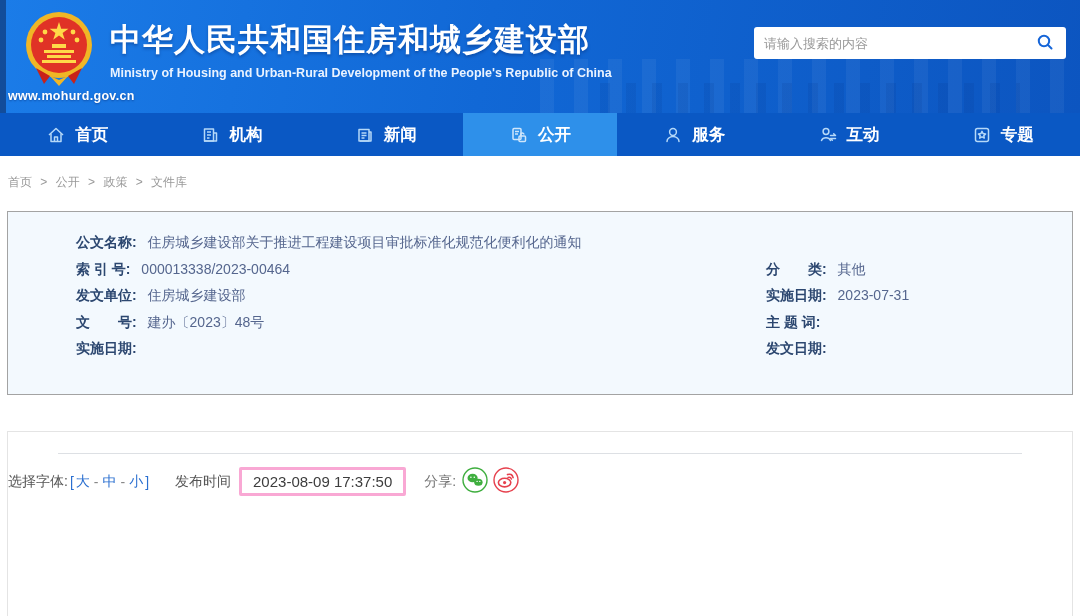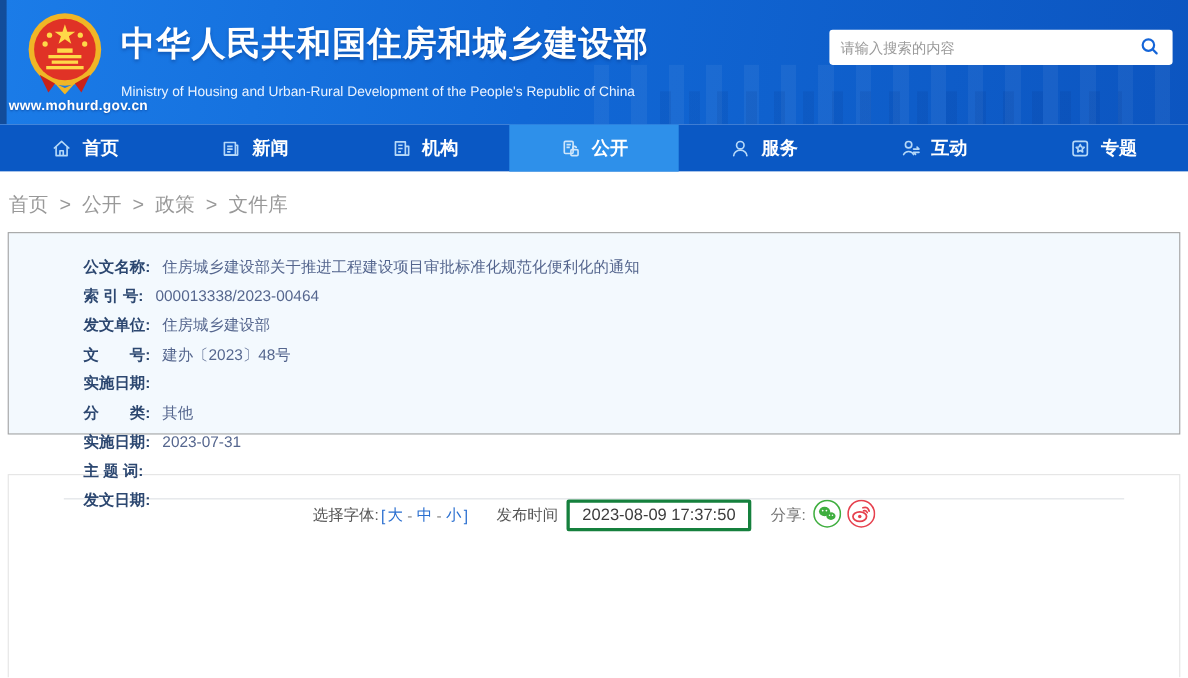--- a/index.html
+++ b/index.html
@@ -13,57 +13,57 @@
   .wm1 { position:absolute; right:0; bottom:0; width:540px; height:54px;
          background:repeating-linear-gradient(90deg, rgba(255,255,255,.10) 0 14px, rgba(255,255,255,0) 14px 34px);
          opacity:.5; }
   .wm2 { position:absolute; right:60px; bottom:0; width:420px; height:30px;
          background:repeating-linear-gradient(90deg, rgba(0,40,120,.18) 0 10px, rgba(0,40,120,0) 10px 26px);
          opacity:.6; }
   .emblem { position:absolute; left:22px; top:10px; width:74px; height:76px; }
   .site-url { position:absolute; left:8px; top:89px; color:#fff; font-weight:bold; font-size:12.5px; letter-spacing:.3px; text-shadow:0 1px 2px rgba(0,20,80,.4); }
   .header-titles { position:absolute; left:110px; top:19px; }
   .title-cn { color:#fff; font-size:31px; font-weight:bold; letter-spacing:1px; text-shadow:0 2px 3px rgba(0,30,90,.35); }
-  .title-en { color:#eaf3ff; font-size:12.5px; margin-top:15px; }
+  .title-en { color:#eaf3ff; font-size:12.5px; margin-top:5px;font-weight:bold; }
   .search-box { position:absolute; right:14px; top:27px; width:312px; height:32px; background:#fff; border-radius:3px; display:flex; align-items:center; padding:0 10px; }
   .search-input { border:none; outline:none; flex:1; font-size:13px; color:#333; font-family:inherit; background:transparent; }
   .search-input::placeholder { color:#999; }
   .search-btn { border:none; background:transparent; cursor:pointer; display:flex; align-items:center; padding:2px; }
 
   
   .nav { display:flex; height:43px; background:#0a58c4; }
   .nav-item { flex:1; display:flex; align-items:center; justify-content:center; gap:9px; color:#fff; font-size:16.5px; font-weight:bold; cursor:pointer; }
   .nav-item.active { background:#2e90ea; }
   .nav-icon svg { display:block; }
 
   
-  .breadcrumb { height:55px; padding:18px 8px 0; font-size:18px; color:#999; background:#fff; }
+  .breadcrumb { height:55px; padding:18px 8px 0; font-size:12px; color:#999; background:#fff; }
   .crumb { color:#999; cursor:pointer; }
   .crumb-sep { margin:0 5px; color:#999; }
 
   
   .doc-info { margin:0 7px; height:184px; background:#f3f9fe; border:1px solid #a3a3a3; padding:17px 0 0 68px; font-size:14px; }
   .info-row { height:26.5px; line-height:26.5px; white-space:nowrap; }
   .info-label { color:#2c4770; font-weight:bold; margin-right:7px; }
   .info-value { color:#55668e; }
-  .info-cols { display:flex;flex-direction:column; }
+  .info-cols { display:flex; }
   .col-left { width:690px; }
   .col-right { flex:1; }
 
   
   .content-box { margin:36px 7px 0; background:#fff; border:1px solid #e4e4e4; height:260px; }
   .article-title { margin-top:34px; text-align:center; font-size:24px; font-weight:bold; color:#111; line-height:37px; letter-spacing:1px; }
   .meta-separator { border-top:1px solid #dde0e4; margin:21px 50px 0; }
-  .meta-bar { display:flex; align-items:center; justify-content:center; font-size:14px; color:#555; }
+  .meta-bar { display:flex; align-items:center; justify-content:flex-start; margin-top:13px; font-size:14px; color:#555; }
   .font-sel { display:flex; align-items:center; }
   .bracket { color:#2a6fd0; margin:0 2px; }
   .size-link { color:#2a6fd0; cursor:pointer; }
   .dash { color:#888; margin:0 4px; }
   .publish-label { margin-left:24px; color:#555; }
-  .time-box { border:3px solid #15803d; border-radius:2px; padding:3px 11px; margin-left:8px; color:#3d3d3d; font-size:15px; }
+  .time-box { border:3px solid #f9a8d4; border-radius:2px; padding:3px 11px; margin-left:8px; color:#3d3d3d; font-size:15px; }
   .share-label { margin-left:18px; color:#737373; }
   .share-icons { display:flex; align-items:center; gap:5px; margin-left:6px; }
   .share-btn { border:none; background:transparent; padding:0; cursor:pointer; display:flex; }
 </style>
 </head>
 <body>
 
 <div id="page">
 
   <div class="header">
@@ -116,36 +116,36 @@
           <path d="M3 10 L10 3.5 L17 10"></path>
             <path d="M5 8.5 V16.5 H15 V8.5"></path>
             <path d="M8.5 16.5 V12 H11.5 V16.5"></path>
         </svg>
       </span>
       <span>首页</span>
     </div>
     <div class="nav-item">
       <span class="nav-icon">
         <svg width="20" height="20" viewBox="0 0 20 20" fill="none" stroke="#b5d8f8" stroke-width="1.5" stroke-linejoin="round">
+          <rect x="4.5" y="4" width="9" height="12"></rect>
+            <path d="M13.5 8 H16.5 V16 H4"></path>
+            <path d="M7 7 H11 M7 10 H11 M7 13 H9.5"></path>
+        </svg>
+      </span>
+      <span>机构</span>
+    </div>
+    <div class="nav-item">
+      <span class="nav-icon">
+        <svg width="20" height="20" viewBox="0 0 20 20" fill="none" stroke="#b5d8f8" stroke-width="1.5" stroke-linejoin="round">
           <rect x="4" y="4.5" width="10" height="11.5"></rect>
             <path d="M14 7 H16 V16 H5"></path>
             <path d="M6.5 8 H11.5 M6.5 10.5 H11.5 M6.5 13 H9.5"></path>
         </svg>
       </span>
       <span>新闻</span>
-    </div>
-    <div class="nav-item">
-      <span class="nav-icon">
-        <svg width="20" height="20" viewBox="0 0 20 20" fill="none" stroke="#b5d8f8" stroke-width="1.5" stroke-linejoin="round">
-          <rect x="4.5" y="4" width="9" height="12"></rect>
-            <path d="M13.5 8 H16.5 V16 H4"></path>
-            <path d="M7 7 H11 M7 10 H11 M7 13 H9.5"></path>
-        </svg>
-      </span>
-      <span>机构</span>
     </div>
     <div class="nav-item active">
       <span class="nav-icon">
         <svg width="20" height="20" viewBox="0 0 20 20" fill="none" stroke="#cfe6fb" stroke-width="1.5" stroke-linejoin="round">
           <rect x="4" y="3.5" width="8" height="11" rx="1"></rect>
             <path d="M6 6.5 H10 M6 9 H9"></path>
           <rect x="10" y="11" width="6.5" height="5.5" rx="1"></rect>
             <path d="M11.7 11 V9.6 a1.6 1.6 0 0 1 3.2 0"></path>
         </svg>
       </span>

